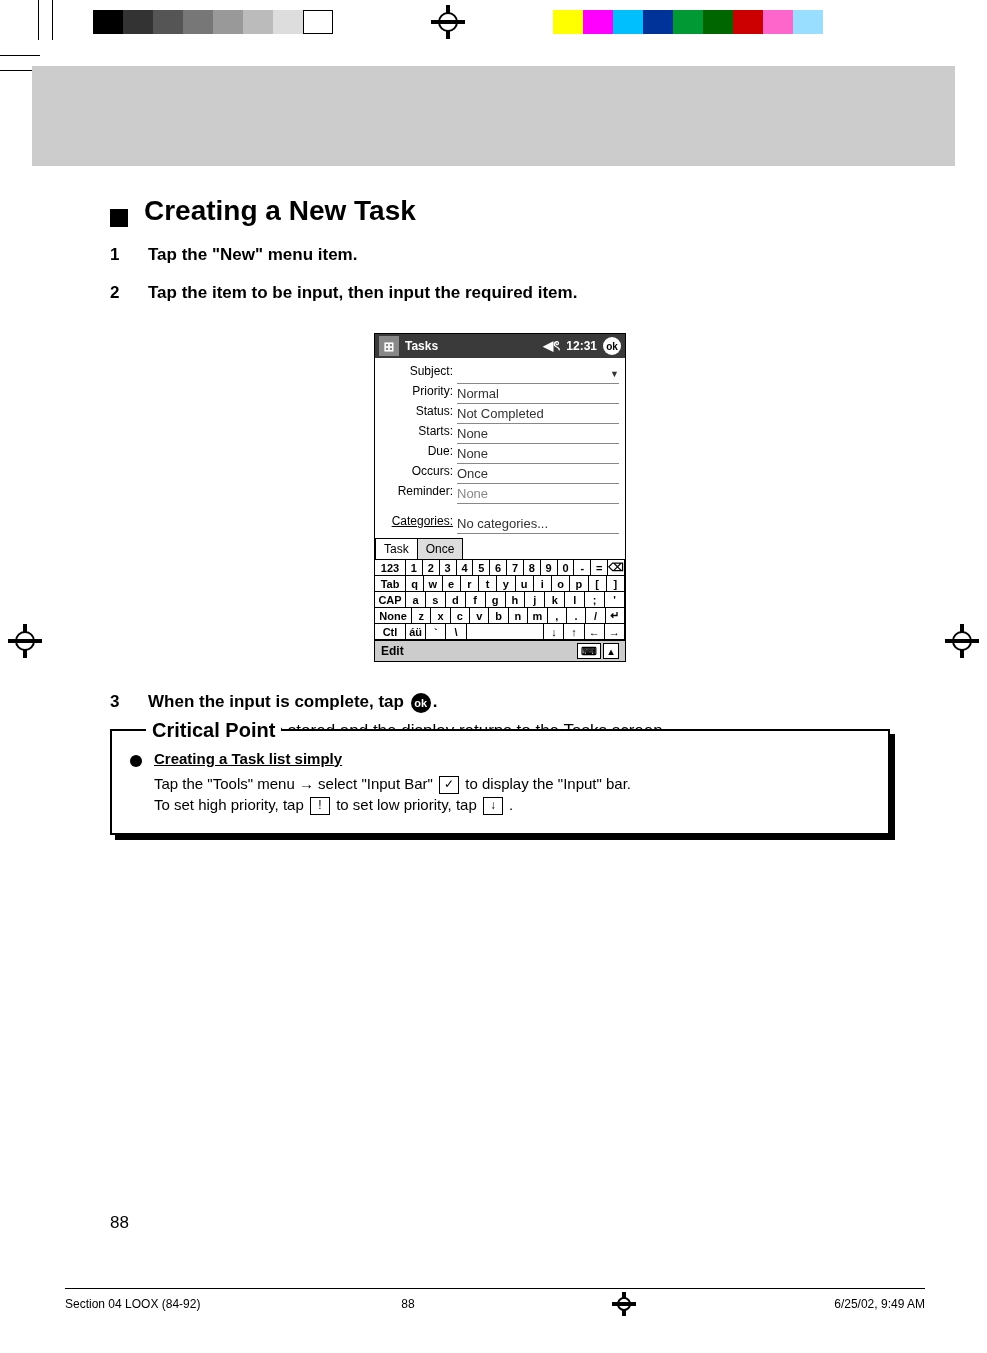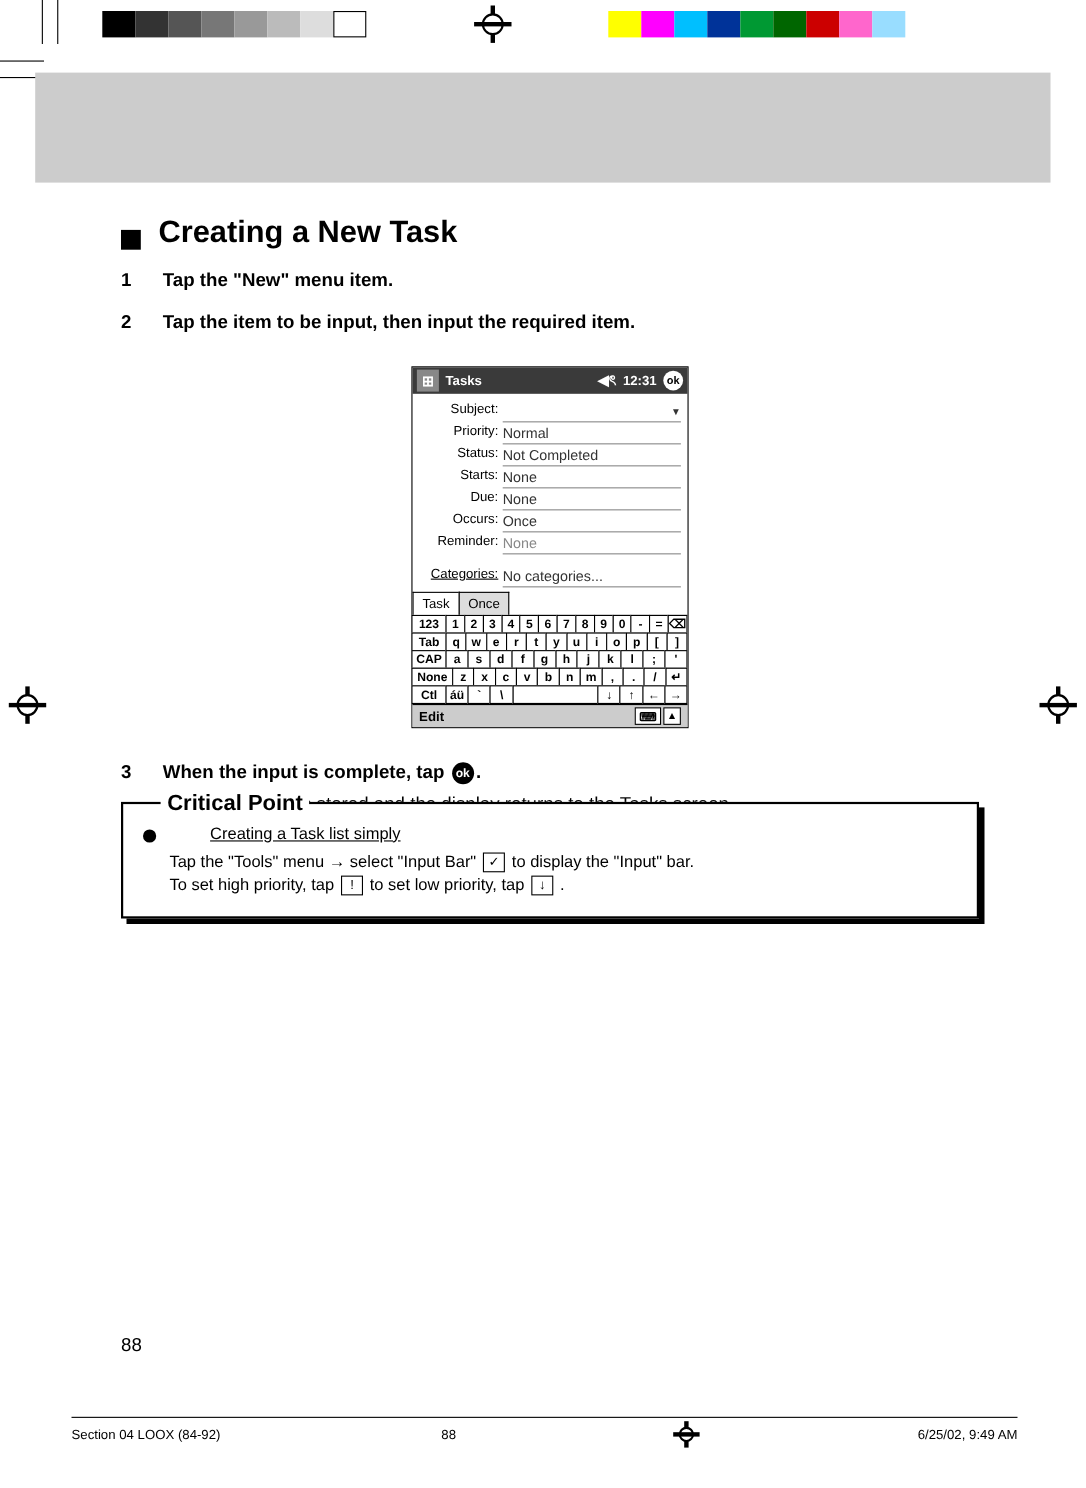--- a/index.html
+++ b/index.html
@@ -287,24 +287,23 @@
   .bullet {
     width: 12px;
     height: 12px;
     background: #000;
     border-radius: 50%;
     position: relative;
     top: 3px;
     flex-shrink: 0;
   }
   .bt-title {
-    font-weight: normal;
+    font-weight: bold;
     text-decoration: underline;
     font-size: 15px;
-    margin-left: 37px;
   }
   .bt-body {
     font-size: 15px;
     margin-left: 24px;
     margin-top: 6px;
     line-height: 1.4;
   }
   .inline-icon {
     display: inline-flex;
     vertical-align: middle;

